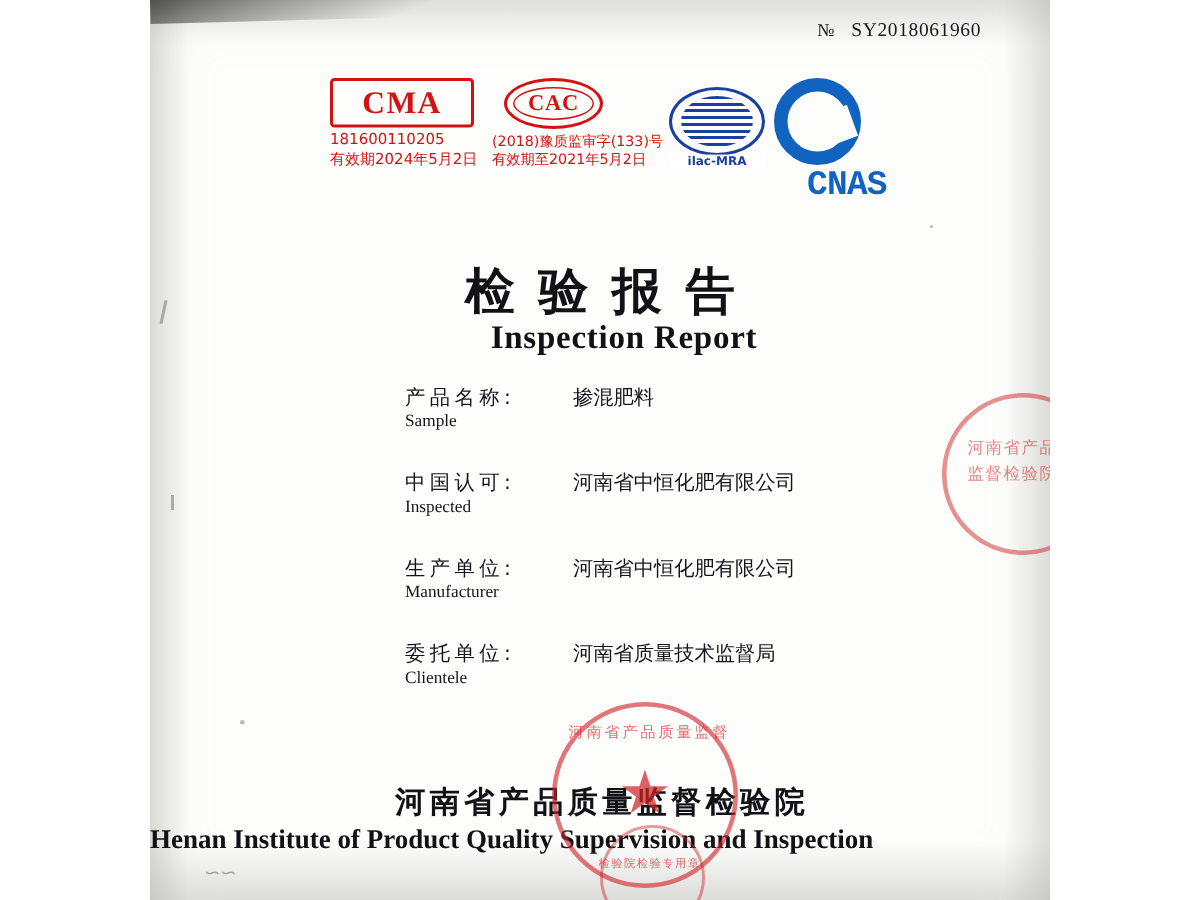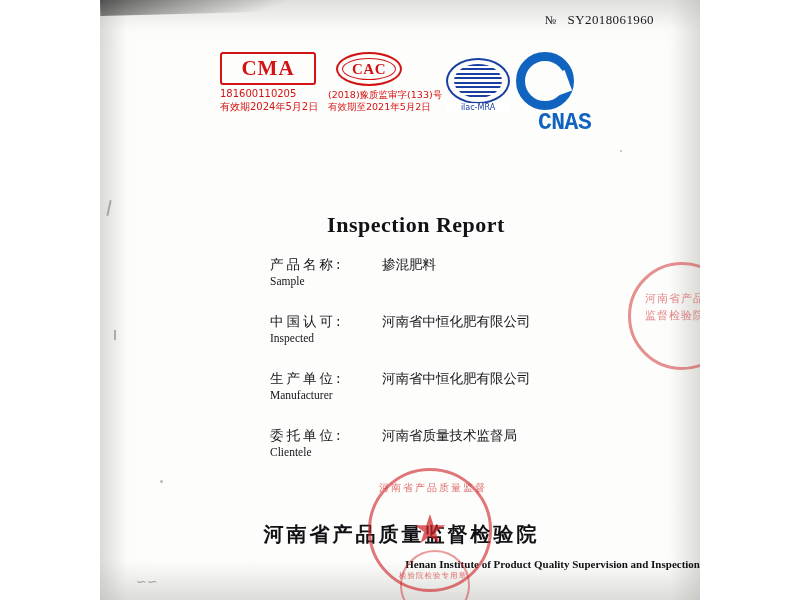--- a/index.html
+++ b/index.html
@@ -203,21 +203,21 @@
       #1a3fa0 0px, #1a3fa0 2px,
       #ffffff 2px, #ffffff 4.5px
     );
   }
   .ilac-label {
     position: absolute;
     left: 0; bottom: -2px;
     width: 64px;
     text-align: center;
     font-size: 8px;
-    font-weight: normal;
+    font-weight: bold;
     color: #1a3fa0;
     background: rgba(255,255,255,0.85);
     font-family: "DejaVu Sans", sans-serif;
   }
 
   
   .cnas {
     left: 296px;
     width: 110px;
   }
@@ -353,24 +353,24 @@
     font-size: 20px;
     letter-spacing: 3px;
     text-indent: 3px;
     color: #111116;
   }
   .footer-en {
     position: absolute;
     left: 0;
     bottom: 30px;
     width: 600px;
-    text-align: right;
-    font-family: "Liberation Serif", serif;
-    font-weight: bold;
-    font-size: 11px;
+    text-align: left;
+    font-family: "Liberation Serif", serif;
+    font-weight: bold;
+    font-size: 18px;
     color: #111116;
   }
 
   
   .seal {
     position: absolute;
     border-radius: 50%;
     border: 3px solid rgba(206,36,40,0.62);
     box-sizing: border-box;
     color: rgba(206,36,40,0.66);
@@ -501,20 +501,21 @@
 
       <div class="logo cnas">
         <div class="cnas-mark">
           <div class="cnas-ring"></div>
           <div class="cnas-text">CNAS</div>
         </div>
       </div>
 
     </div>
 
+    <div class="title-cn">检验报告</div>
     <div class="title-en">Inspection Report</div>
 
     <div class="fields">
 
       <div class="field-row">
         <div class="field-label-cn">产品名称:</div>
         <div class="field-label-en">Sample</div>
         <div class="field-value">掺混肥料</div>
       </div>
 

